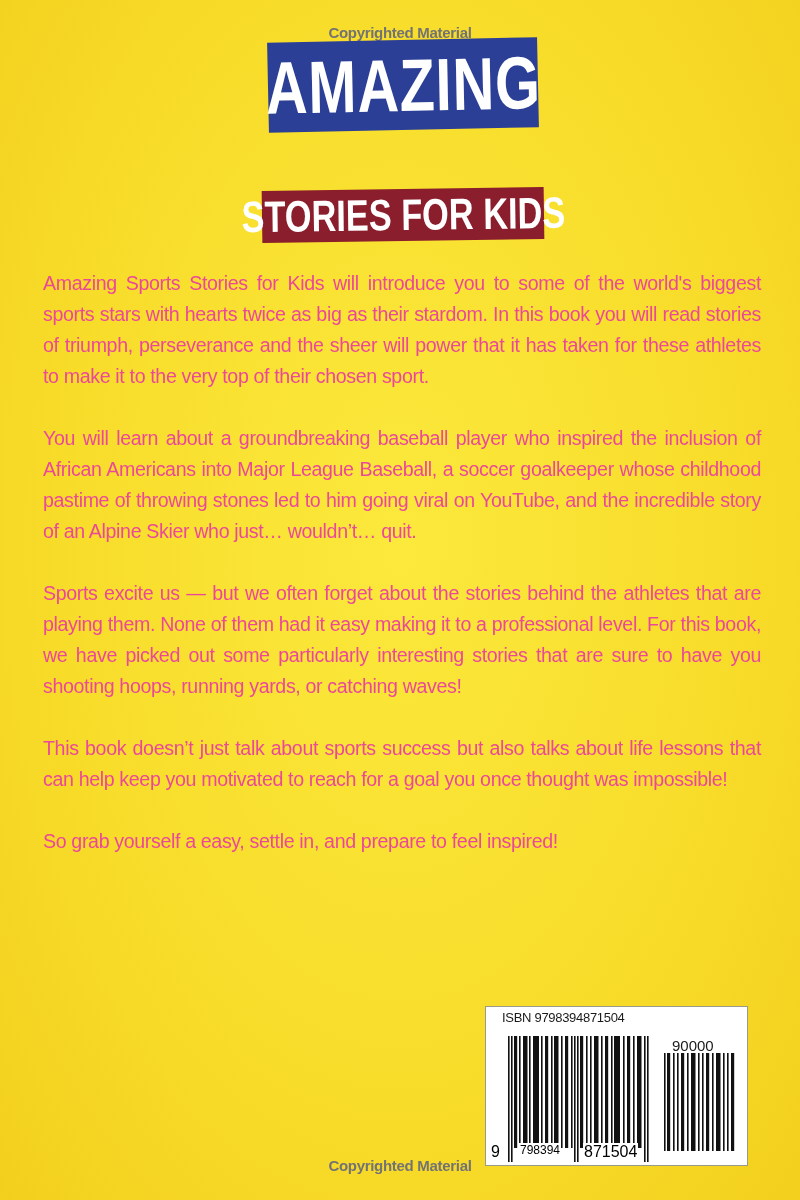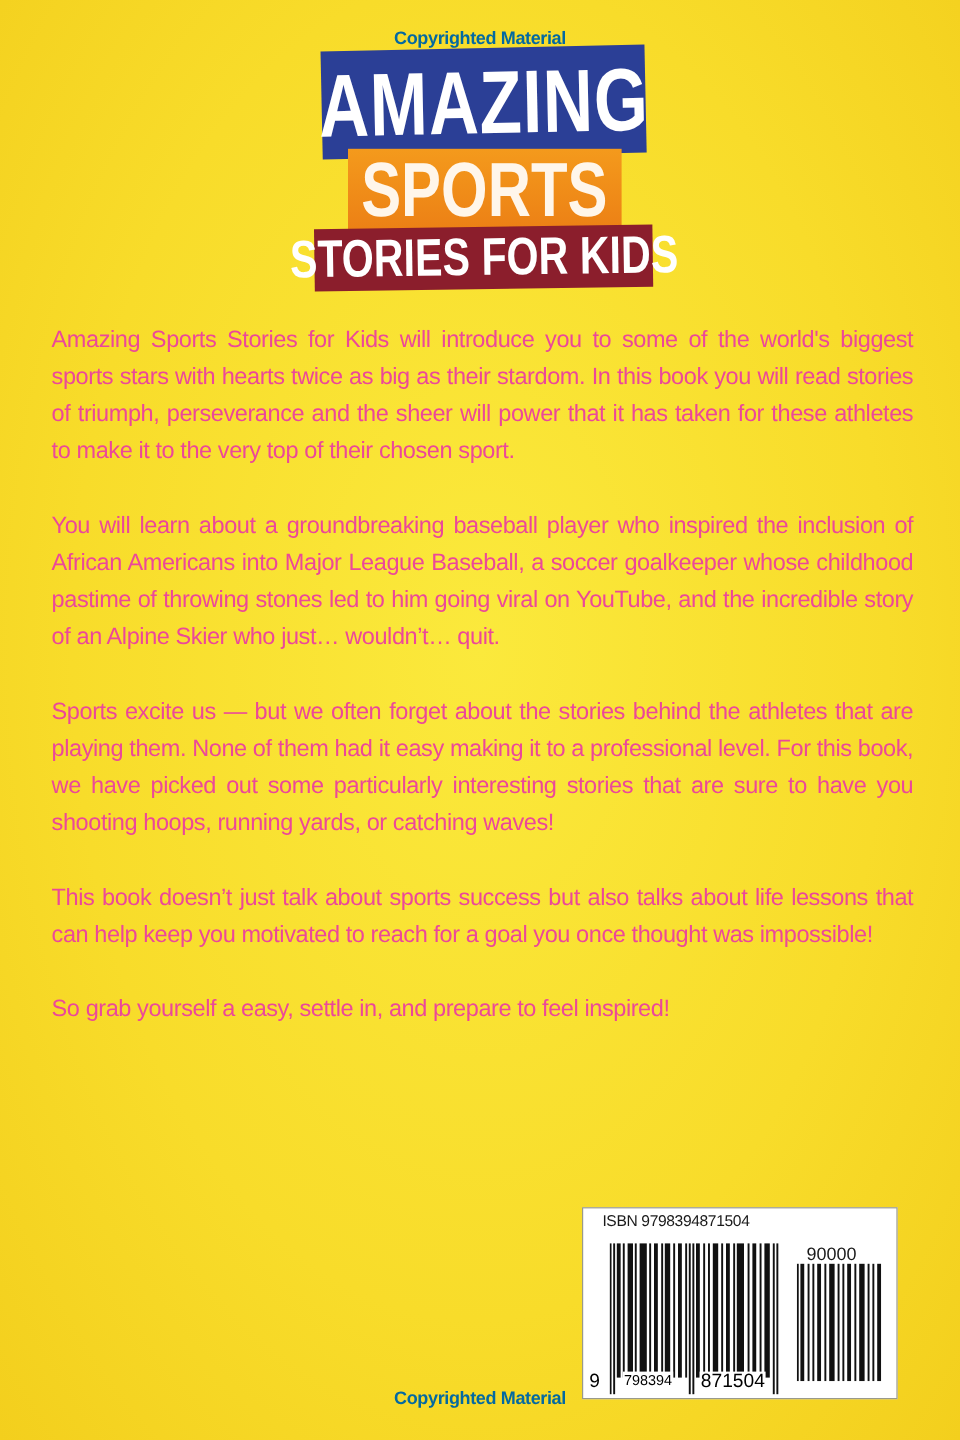--- a/index.html
+++ b/index.html
@@ -4,21 +4,21 @@
 <style>
   html, body { margin: 0; padding: 0; }
   body {
     width: 800px; height: 1200px; overflow: hidden; position: relative;
     background: radial-gradient(ellipse at 50% 45%, #fbe93c 0%, #f8dc2a 60%, #f3cf1d 100%);
     font-family: "Liberation Sans", sans-serif;
   }
   .copyright {
     position: absolute; left: 0; width: 800px; text-align: center;
     font-family: "Liberation Sans", sans-serif; font-weight: bold;
-    font-size: 15px; color: #0369a1; letter-spacing: -0.3px;
+    font-size: 15px; color: #737373; letter-spacing: -0.3px;
   }
   .copyright.top { top: 24px; }
   .copyright.bottom { top: 1157px; }
 
   .title-block { position: absolute; left: 0; top: 0; width: 800px; height: 250px; }
   .band {
     position: absolute; display: flex; align-items: center; justify-content: center;
     font-family: "Liberation Sans", sans-serif; font-weight: bold; color: #ffffff;
     transform-origin: center;
   }
@@ -67,23 +67,20 @@
 </style>
 </head>
 <body>
 
 <div>
   <div class="copyright top">Copyrighted Material</div>
 
   <div class="title-block">
     <div class="band band-amazing">
       <span>AMAZING</span>
-    </div>
-    <div class="band band-sports">
-      <span>SPORTS</span>
     </div>
     <div class="band band-stories">
       <span>STORIES FOR KIDS</span>
     </div>
   </div>
 
   <div class="body-text">
     <p>Amazing Sports Stories for Kids will introduce you to some of the world's biggest sports stars with hearts twice as big as their stardom. In this book you will read stories of triumph, perseverance and the sheer will power that it has taken for these athletes to make it to the very top of their chosen sport.</p>
     <p>You will learn about a groundbreaking baseball player who inspired the inclusion of African Americans into Major League Baseball, a soccer goalkeeper whose childhood pastime of throwing stones led to him going viral on YouTube, and the incredible story of an Alpine Skier who just… wouldn’t… quit.</p>
     <p>Sports excite us — but we often forget about the stories behind the athletes that are playing them. None of them had it easy making it to a professional level. For this book, we have picked out some particularly interesting stories that are sure to have you shooting hoops, running yards, or catching waves!</p>

